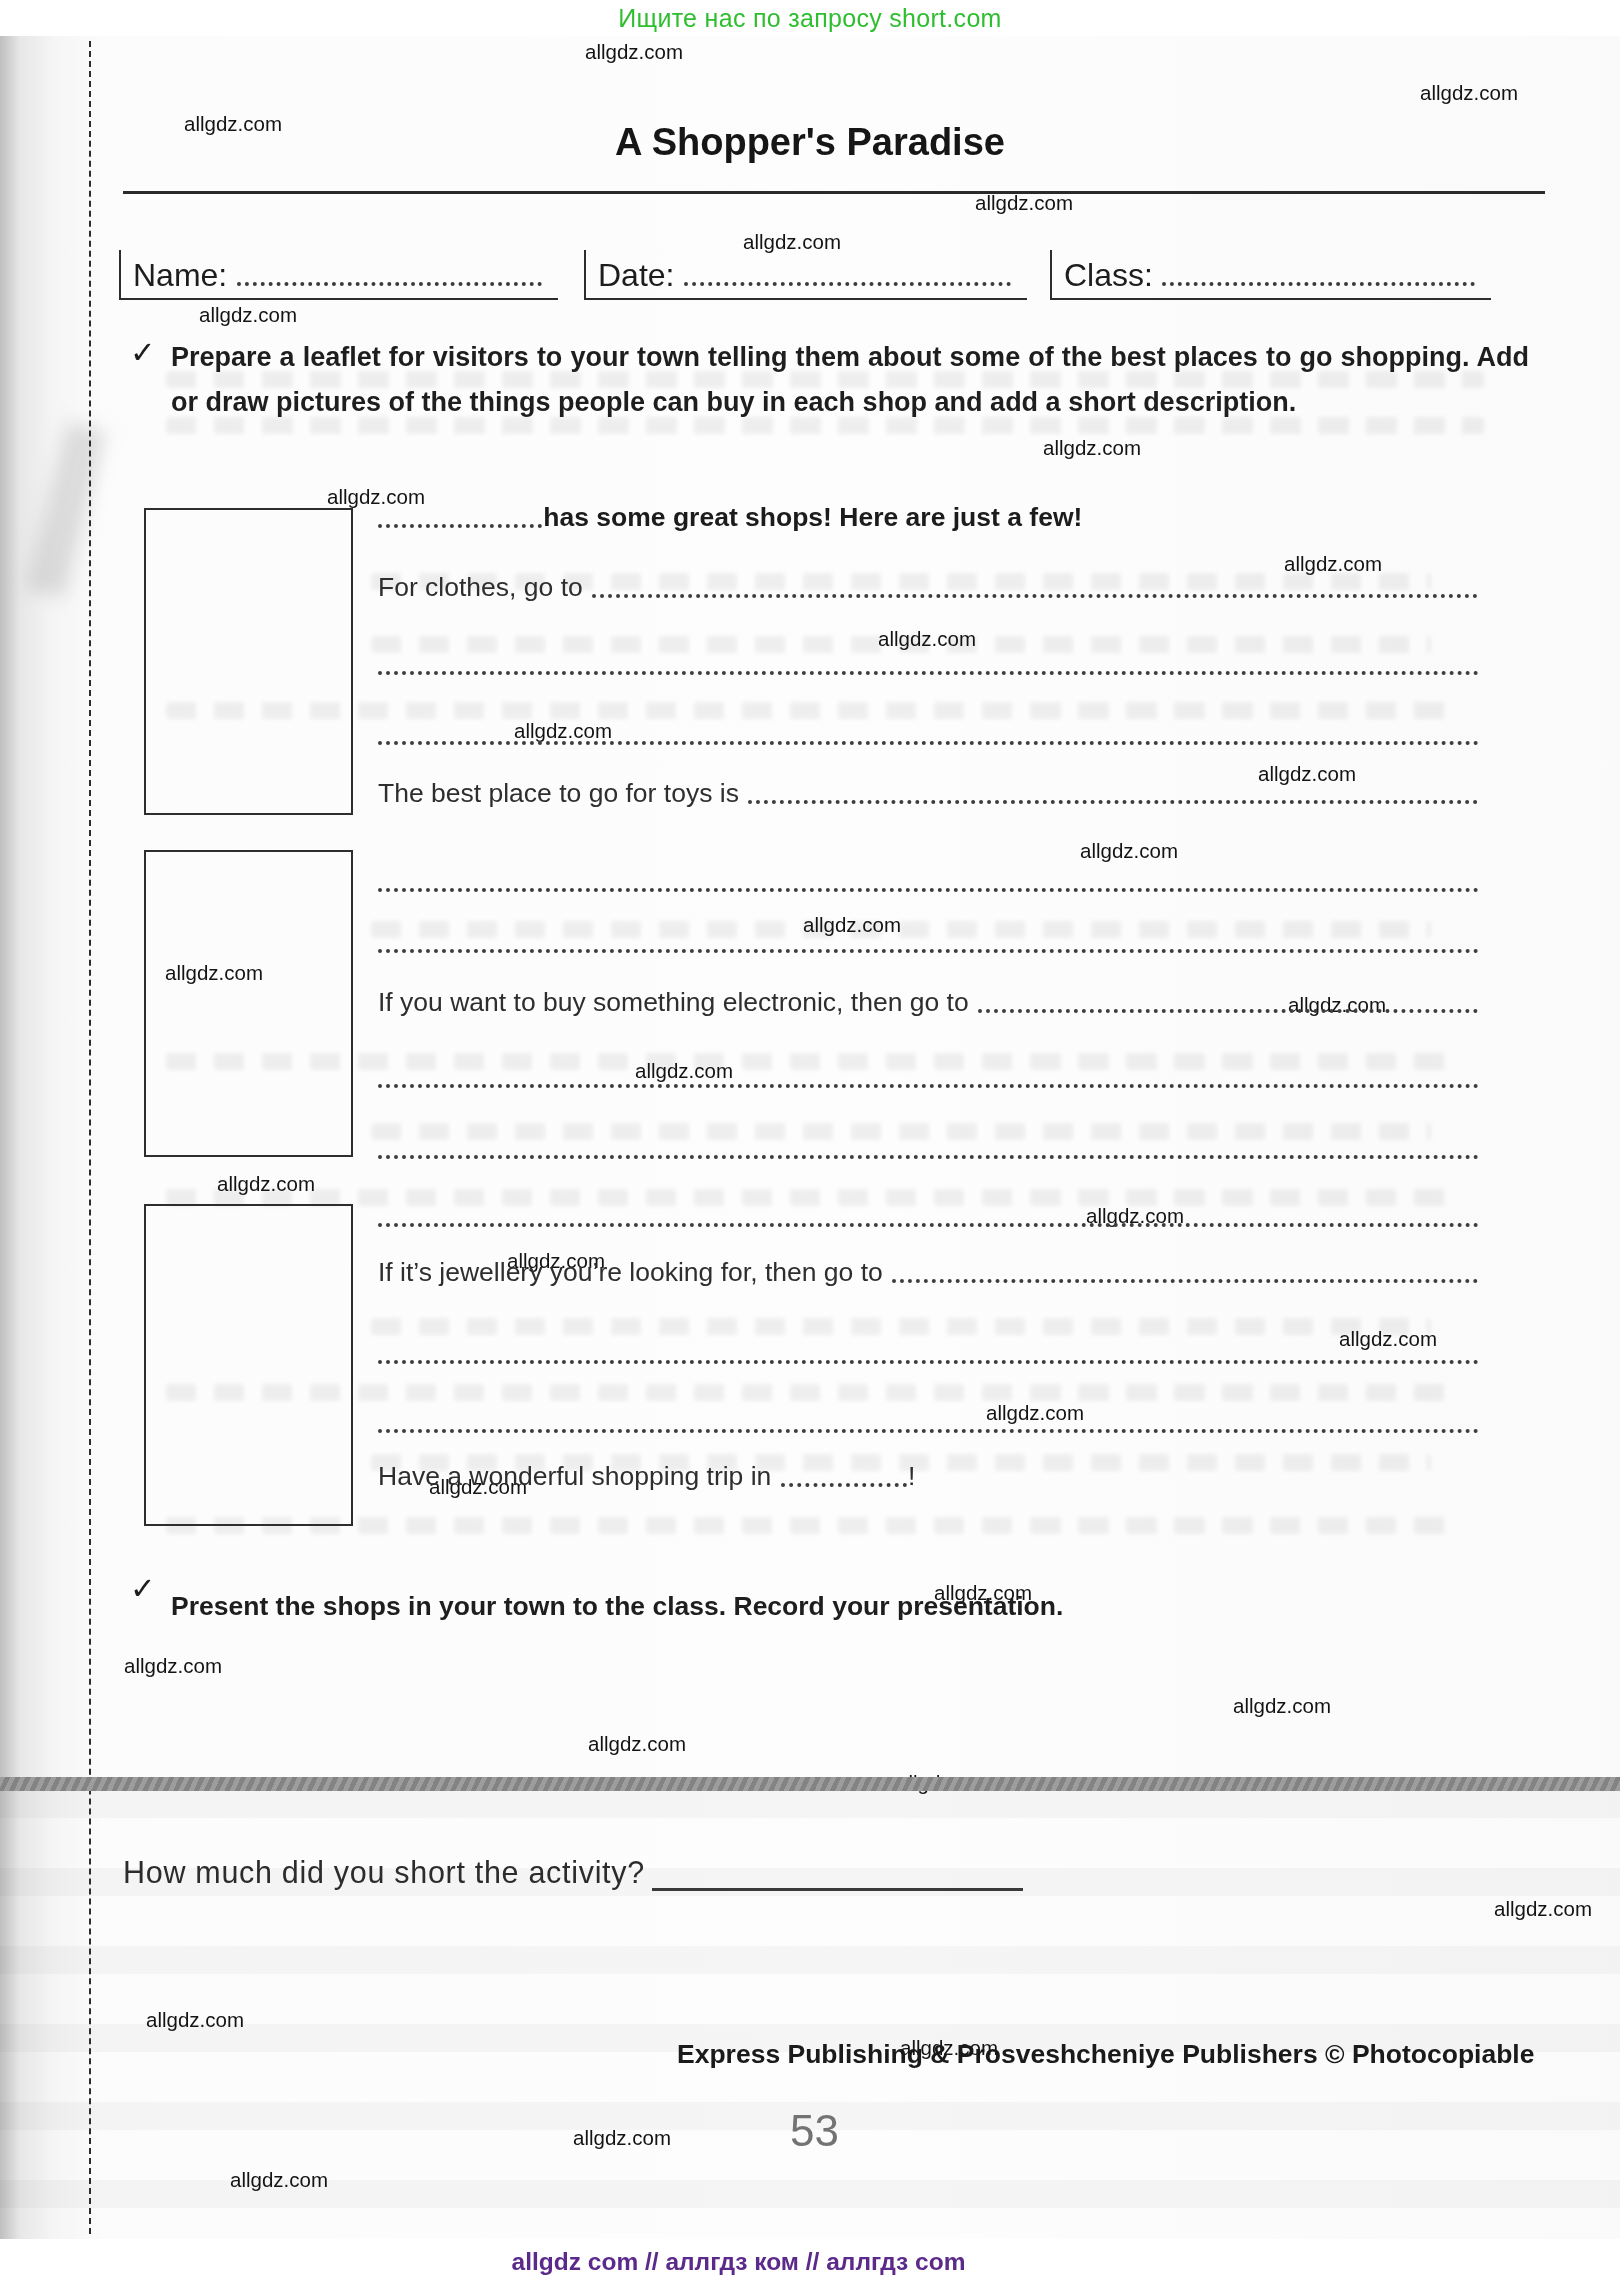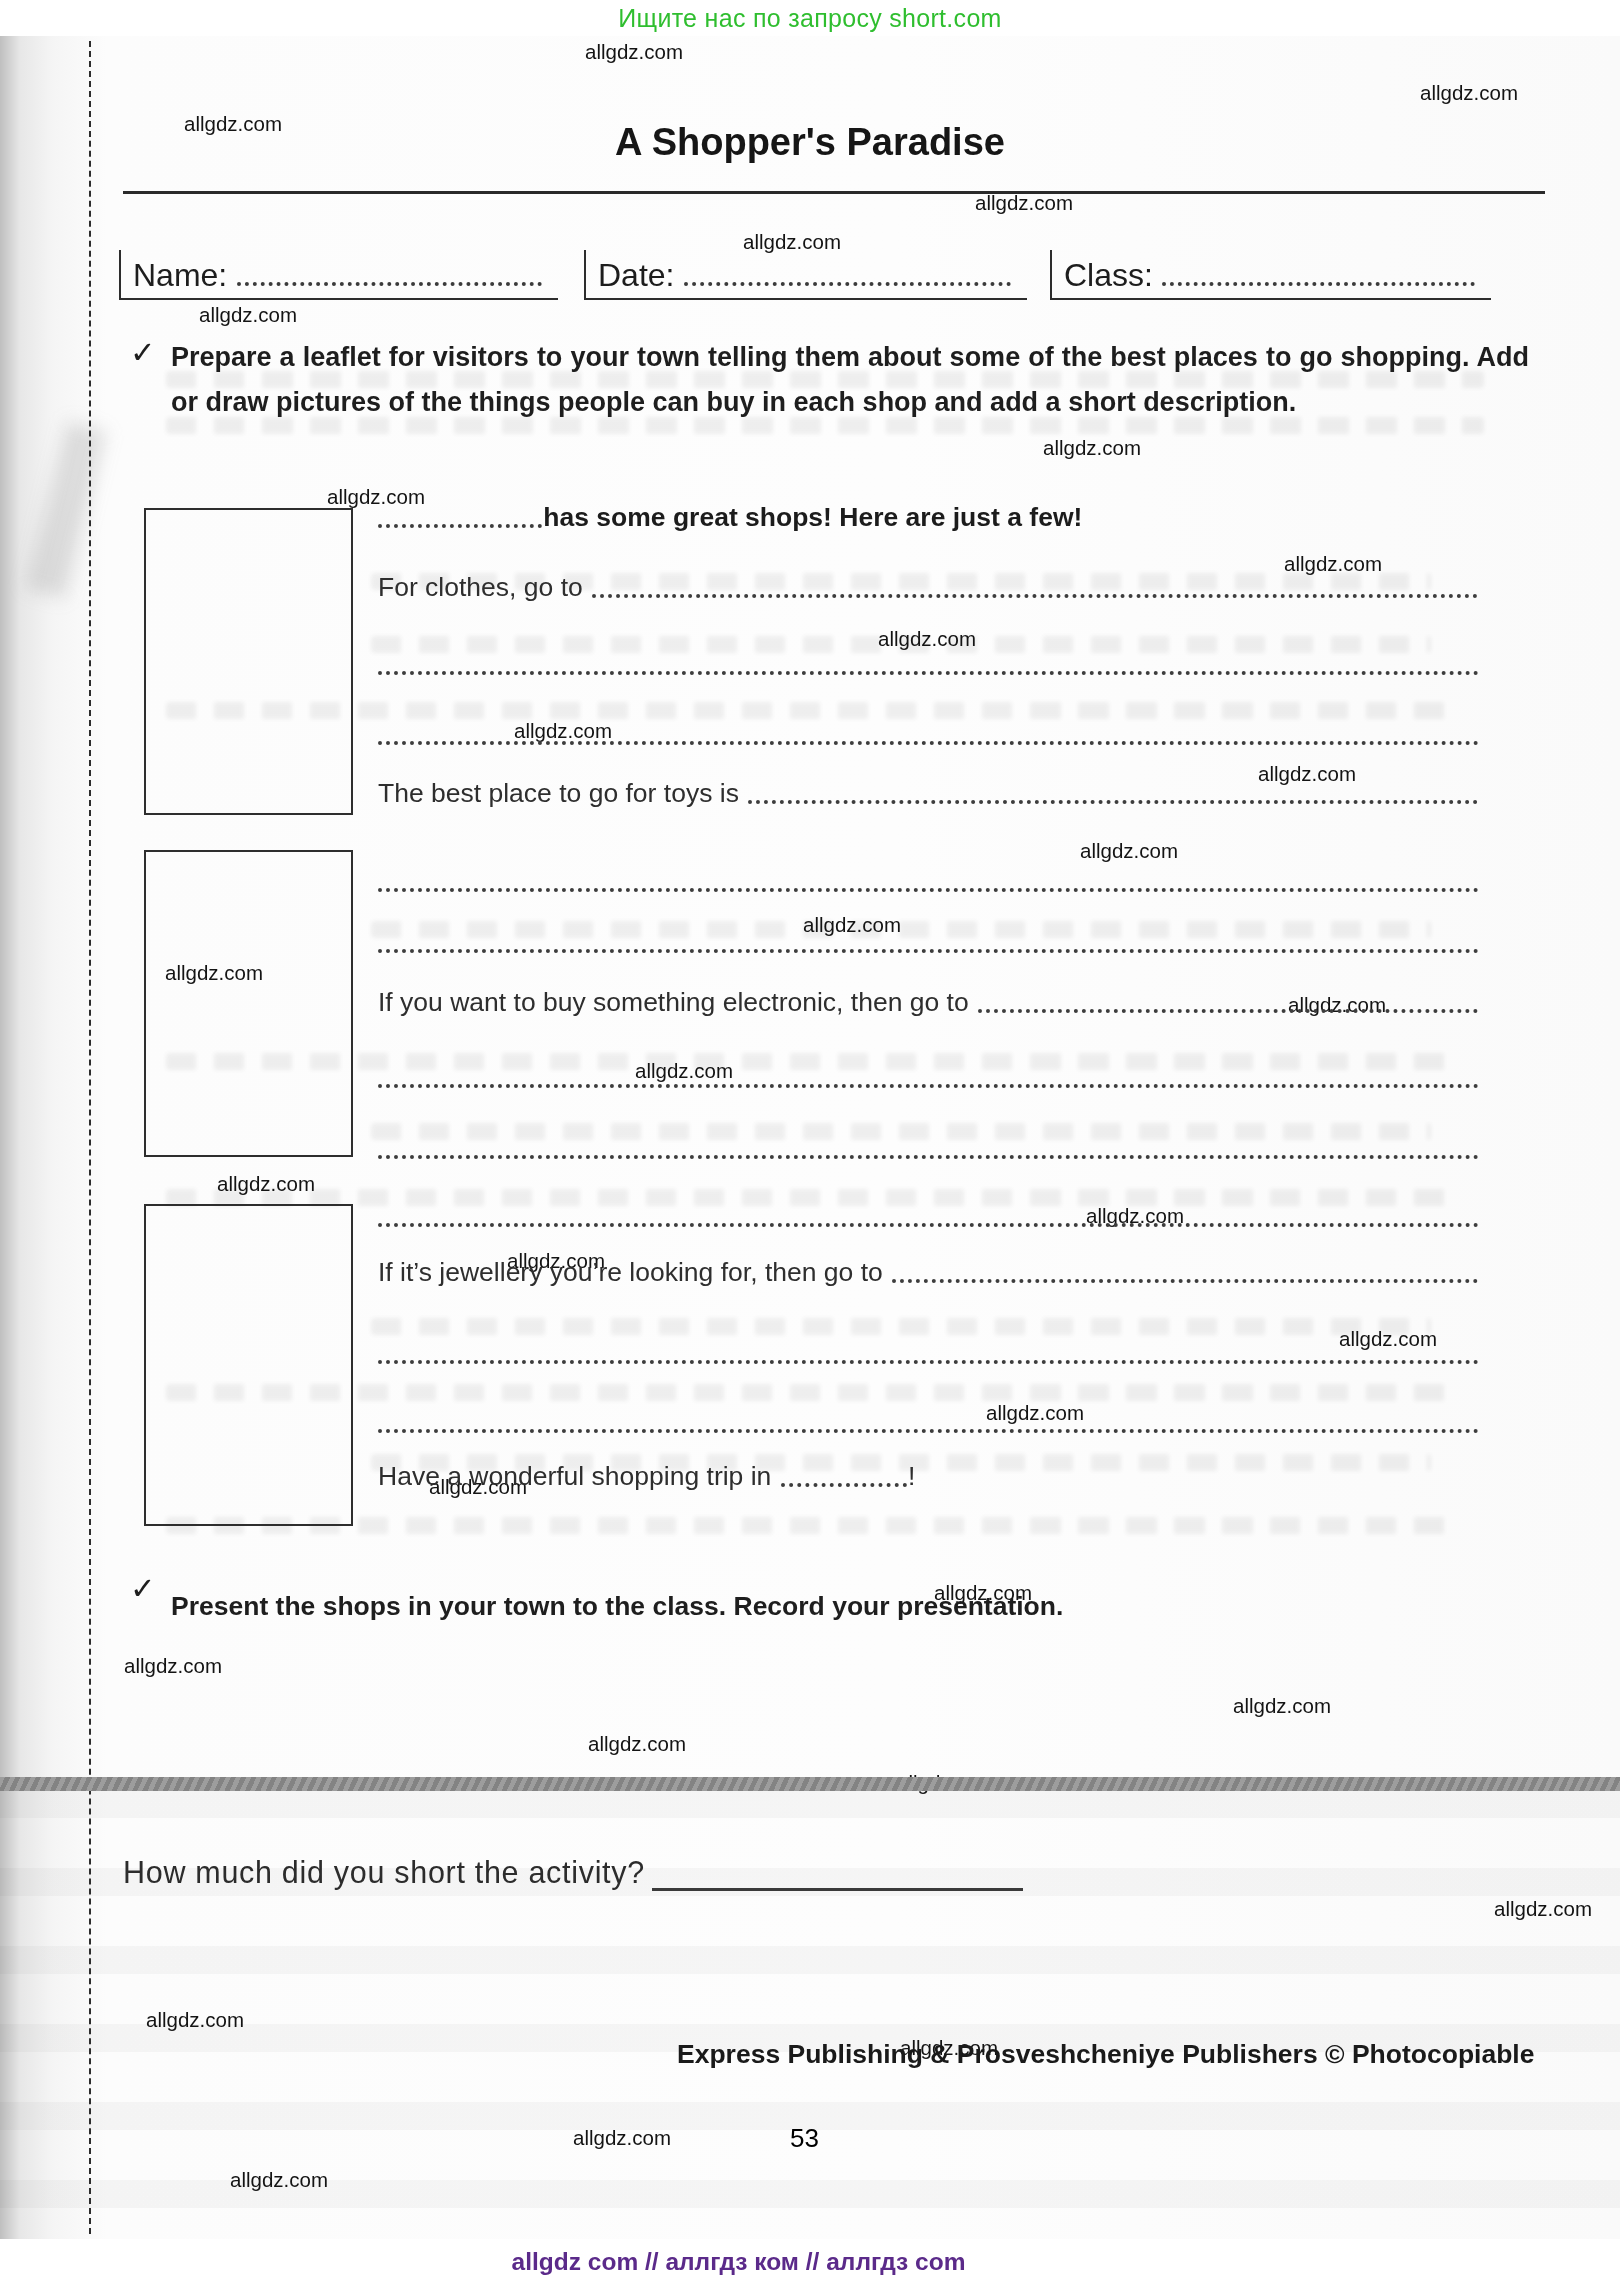--- a/index.html
+++ b/index.html
@@ -55,21 +55,21 @@
   .fill-row .dots-fixed{border-bottom:4px dotted #3d3d3d;margin:0 1.3px 4px 9.3px;}
   .fill-row .bold{font-weight:bold;color:#1c1c1c;}
   .dotline-full{position:absolute;left:378px;width:1101px;height:0;border-bottom:4px dotted #3d3d3d;}
 
   
   .gray-bar{position:absolute;left:0;top:1777px;width:1620px;height:14px;
             background:repeating-linear-gradient(115deg,#9d9d9d 0 4.6px,#838383 4.6px 9.3px);}
   .question{position:absolute;left:123px;top:1855px;font-size:30.5px;color:#2c2c2c;letter-spacing:0.7px;}
   .answer-line{position:absolute;left:652px;top:1888px;width:371px;height:2.6px;background:#3a3a3a;}
   .publisher{position:absolute;left:677px;top:2039px;font-size:26.5px;font-weight:bold;color:#1a1a1a;}
-  .pagenum{position:absolute;left:790px;top:2106px;font-size:26px;color:#000000;margin-top:17px;}
+  .pagenum{position:absolute;left:790px;top:2106px;font-size:44px;color:#737373;}
 </style>
 </head>
 <body>
 
 <div id="page">
 
   <div class="scan-bg"></div>
   <div class="bottom-shade"></div>
   <div class="smudge"></div>
   <div class="cut-line"></div>

